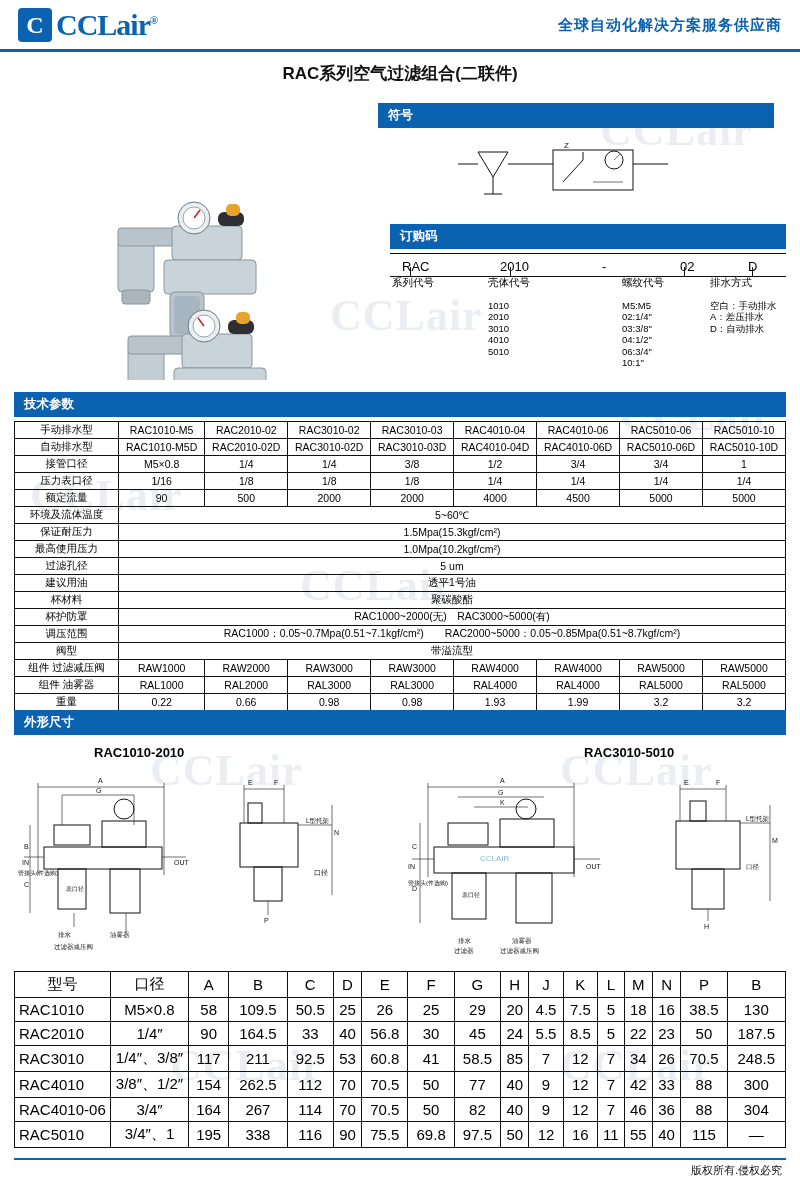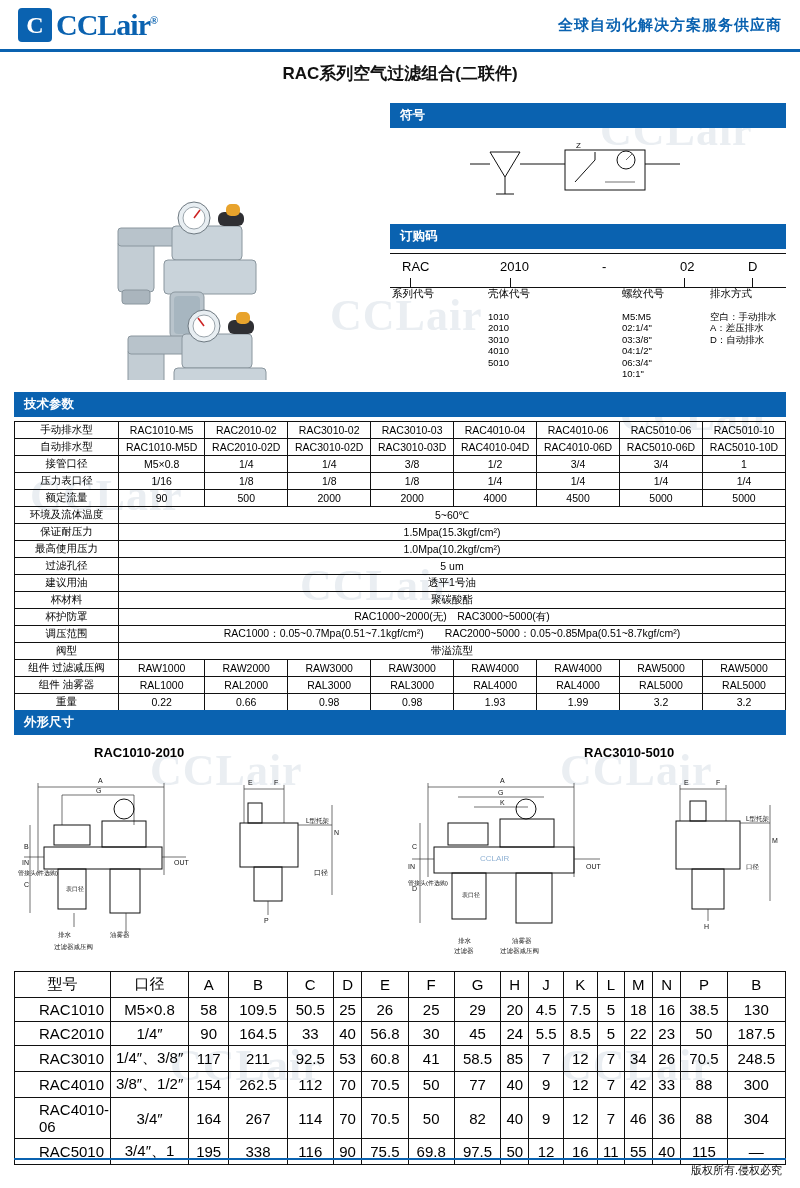--- a/index.html
+++ b/index.html
@@ -43,29 +43,29 @@
     text-align: center; font-size: 17px; font-weight: bold; color:#111;
   }
 
   
   .bar {
     background: #0a62b0; color: #fff; font-size: 12.5px; font-weight: bold;
     padding: 4px 10px; display:inline-block;
   }
 
   
-  .symbol-sec { position:absolute; left: 390px; top: 103px; width: 396px; }
+  .symbol-sec { position:absolute; left: 378px; top: 103px; width: 396px; }
   .symbol-bar { width: 396px; }
   .symbol-box { position:relative; height: 80px; margin-top:4px; }
 
   
   .order-sec { position:absolute; left: 390px; top: 224px; width: 396px; }
   .order-bar { width: 396px; }
   .order-row {
-    position: relative; margin-top: 4px; height: 35px;
+    position: relative; margin-top: 4px; height: 24px;
     border-bottom: 1px solid #111; border-top: 1px solid #111;
   }
   .order-row span { position:absolute; top: 5px; font-size: 13px; }
   .oc1 { left: 12px; }
   .oc2 { left: 110px; }
   .oc3 { left: 212px; }
   .oc4 { left: 290px; }
   .oc5 { left: 358px; }
   .order-legend { position: relative; height: 115px; font-size: 9.5px; line-height: 11.5px; }
   .ol { position:absolute; top: 0; }
@@ -94,21 +94,21 @@
   .dim-titles span { position:absolute; font-size: 13px; font-weight:bold; }
   .dt1 { left: 80px; }
   .dt2 { left: 570px; }
   .drawings { position: relative; height: 200px; border-bottom:0; }
 
   table.dims { border-collapse: collapse; width: 772px; font-size: 15px; margin-top: 6px; }
   table.dims th, table.dims td {
     border: 1px solid #111; text-align:center; padding: 3px 1px; height: 22px;
   }
   table.dims th { font-weight: normal; }
-  table.dims td.model { text-align: left; padding-left: 24px; }
+  table.dims td.model { text-align: left; padding-left: 4px; }
 
   .footer {
     position:absolute; right: 18px; bottom: 10px; font-size: 11px; color:#111;
   }
   .footline {
     position:absolute; left: 14px; right: 14px; bottom: 28px; height: 2px; background:#0a62b0;
   }
 
   
   .wm {

